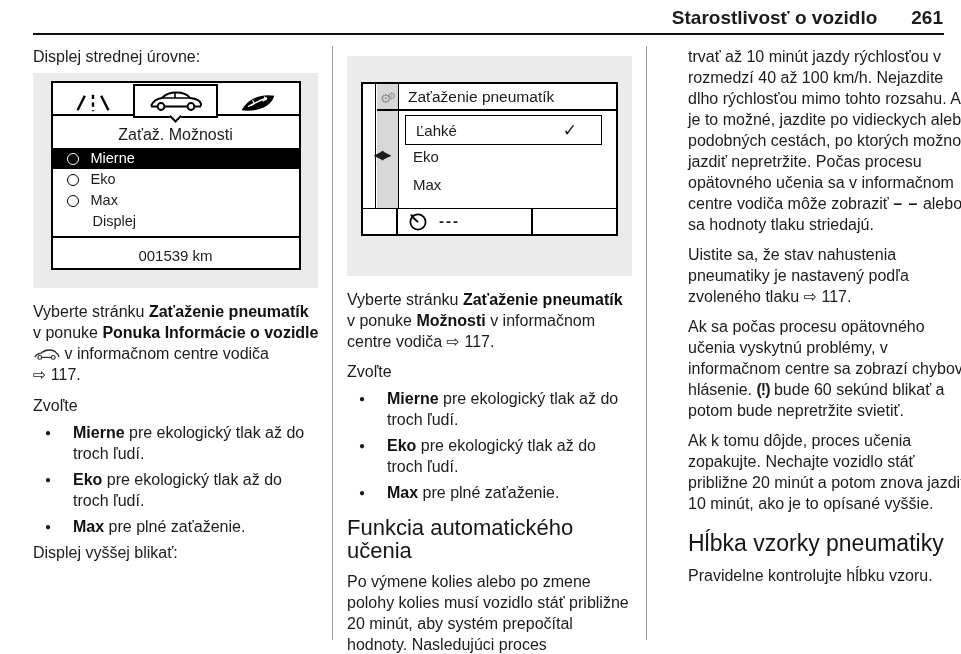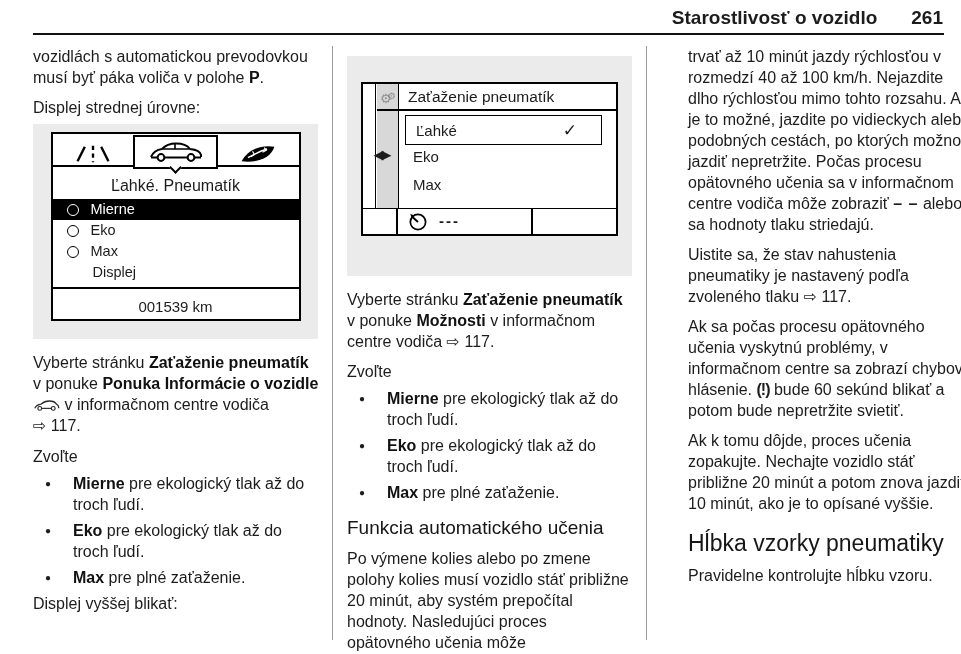--- a/index.html
+++ b/index.html
@@ -19,21 +19,21 @@
   .divider-a { left: 332px; }
   .divider-b { left: 646px; }
 
   p { margin: 0 0 9px 0; }
   b { font-weight: 700; color: #111; }
   .label-line { margin-bottom: 6px; }
   .xref { white-space: nowrap; }
   .xref .arrow { font-family: "DejaVu Sans", sans-serif; font-size: 15px; }
 
   h2.section { font-size: 23px; font-weight: 400; color: #161616; margin: 16px 0 9px 0; line-height: 26px; }
-  h3.subsection { font-size: 19px; font-weight: 400; color: #161616; margin: 13px 0 9px 0; line-height: 23px; }
+  h3.subsection { font-size: 22px; font-weight: 400; color: #161616; margin: 13px 0 9px 0; line-height: 23px; }
 
   
   .bullet { display: flex; margin: 0 0 5px 0; }
   .bullet .bm { width: 40px; padding-left: 12px; font-size: 10px; line-height: 21px; flex: 0 0 auto; }
   .bullet .bt { flex: 1; }
 
   
   .figure { background: #ebebeb; width: 285px; margin: 4px 0 13px 0; }
   .fig1 { height: 215px; padding-top: 8px; }
   .display1 { width: 250px; height: 189px; margin: 0 auto; background: #fff; border: 2px solid #000; }
@@ -82,21 +82,20 @@
 <div class="page-header">
   <span>Starostlivosť o vozidlo</span>
   <span>261</span>
 </div>
 <div class="header-rule"></div>
 
 <div class="col-divider divider-a"></div>
 <div class="col-divider divider-b"></div>
 
 <div class="col col-1">
-  <p><span>vozidlách s automatickou prevodovkou musí byť páka voliča v polohe </span><b>P</b><span>.</span></p>
 
   <p class="label-line">Displej strednej úrovne:</p>
 
   <div class="figure fig1">
     <div class="display1">
       <div class="d1-tabs">
         <div class="d1-tab side">
           <svg class="icon" width="40" height="20" viewBox="0 0 44 22">
             <line x1="13" y1="3" x2="5" y2="19" stroke="#000" stroke-width="2.6"></line>
             <line x1="22" y1="2" x2="22" y2="20" stroke="#000" stroke-width="2.6" stroke-dasharray="4.5 4"></line>
@@ -117,21 +116,21 @@
         </div>
         <div class="d1-tab side">
           <svg class="icon" width="38" height="20" viewBox="0 0 40 22">
             <path d="M2 19 C10 4 26 1 38 3 C34 16 18 21 2 19 Z" fill="#000"></path>
             <polyline points="9,15 16,11.5 23,8 30,5.5" fill="none" stroke="#fff" stroke-width="1.6"></polyline>
             <polyline points="14,8 16,11.5 12,14" fill="none" stroke="#fff" stroke-width="1.3"></polyline>
             <polyline points="27,4 29,7 25,9" fill="none" stroke="#fff" stroke-width="1.3"></polyline>
           </svg>
         </div>
       </div>
-      <div class="d1-title">Ľahké. Pneumatík</div>
+      <div class="d1-title">Zaťaž. Možnosti</div>
       <div class="d1-row selected">
         <span class="radio"></span>
         <span>Mierne</span>
       </div>
       <div class="d1-row">
         <span class="radio"></span>
         <span>Eko</span>
       </div>
       <div class="d1-row">
         <span class="radio"></span>

